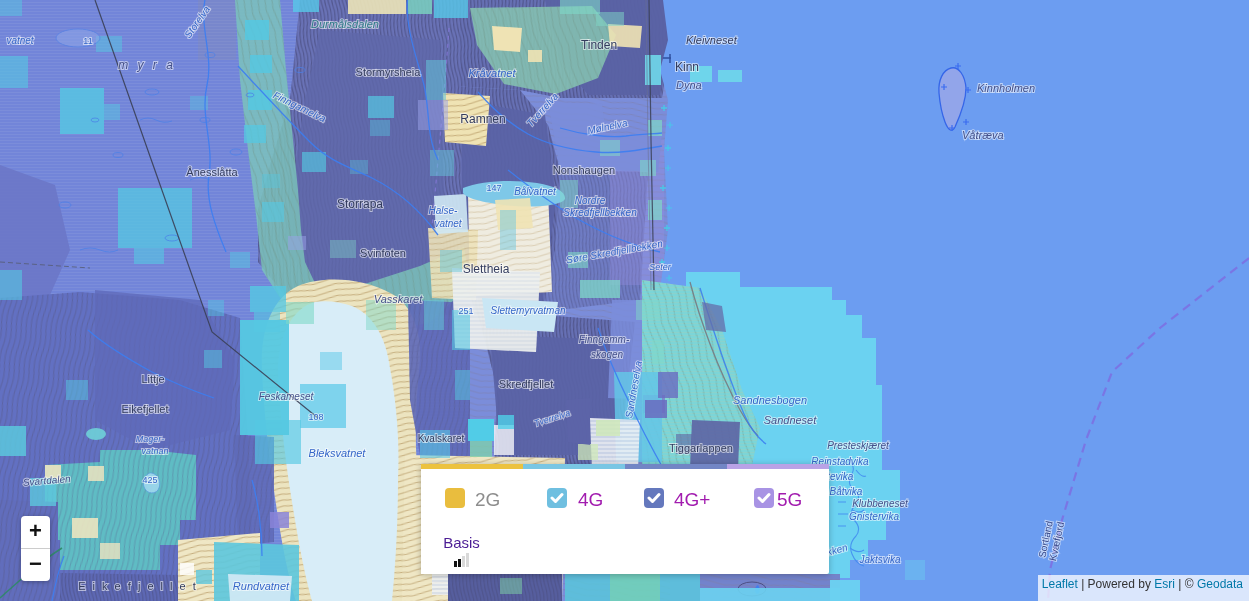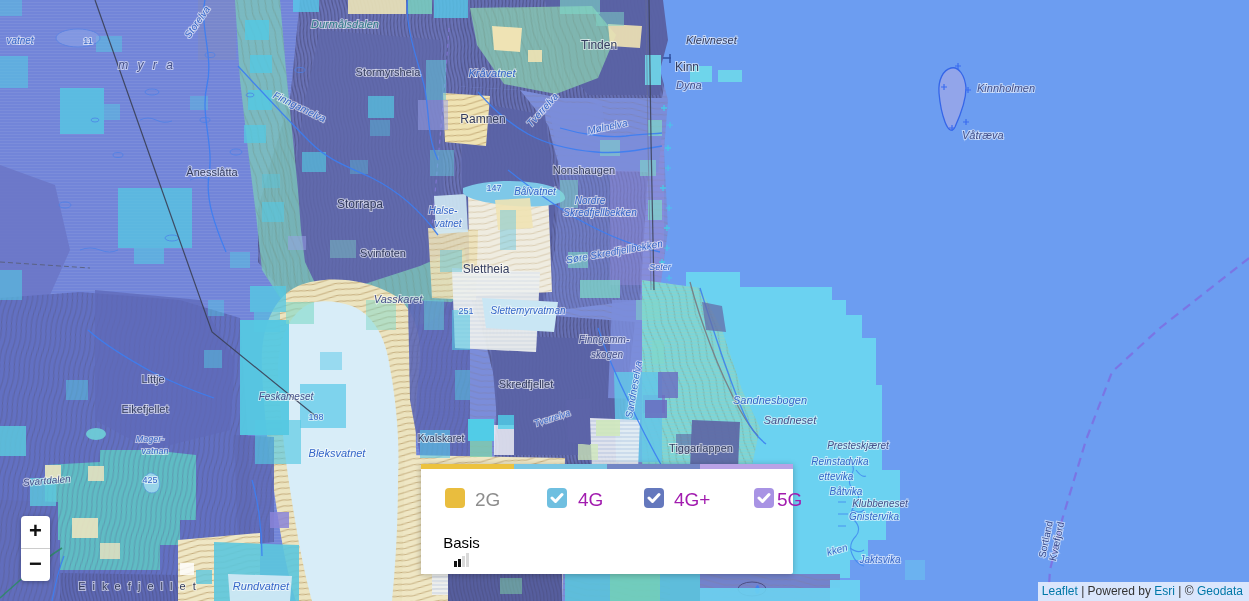--- a/index.html
+++ b/index.html
@@ -1,36 +1,36 @@
 <!DOCTYPE html>
 <html><head>
 <meta charset="utf-8">
 <style>
 * { margin:0; padding:0; box-sizing:border-box; }
 body { font-family:"Liberation Sans",sans-serif; }
 #map { position:relative; width:1249px; height:601px; overflow:hidden; background:#7b8dda; }
-#panel { position:absolute; left:421px; top:464px; width:372px; height:110px;
+#panel { position:absolute; left:421px; top:464px; width:408px; height:110px;
   background:#fff; border-radius:2px; box-shadow:0 1px 6px rgba(0,0,0,0.25); z-index:20; }
 #pborder { position:absolute; top:0; left:0; width:100%; height:5px; display:flex; }
 #pborder div { flex:1; }
 .cb { position:absolute; width:20px; height:20px; border-radius:4px; top:24px; }
 .cb svg { position:absolute; left:3px; top:4px; }
 .cl { position:absolute; font-size:19px; color:#a21caf; top:25px; }
 .row2 { position:absolute; top:62px; left:0; width:100%; height:48px; display:flex; }
 .tab { flex:1; display:flex; flex-direction:column; align-items:center; justify-content:center;
   background:#e4e9f0; color:#757c85; font-size:15px; }
-.tab.active { background:#fff; color:#000000; }
+.tab.active { background:#fff; color:#4c1d95; }
 .bars { display:flex; align-items:flex-end; gap:1.5px; height:14px; margin-top:2px; }
 .bars i { display:block; width:2.5px; background:#111; }
 .bars i.off { background:#d9d9d9; }
 #zoomctl { position:absolute; left:21px; top:516px; width:29px; height:65px; background:#fff;
   border-radius:4px; box-shadow:0 1px 4px rgba(0,0,0,0.3); z-index:20; text-align:center; }
 #zoomctl .zb { height:32px; line-height:30px; font-size:22px; font-weight:bold; color:#111; }
 #zoomctl .sep { border-top:1px solid #ccc; }
-#attr { position:absolute; right:0; bottom:0; height:19px; background:rgba(255,255,255,0.75);
+#attr { position:absolute; right:0; bottom:0; height:26px; background:rgba(255,255,255,0.75);
   font-size:12px; color:#333; padding:2px 6px 2px 4px; z-index:20; line-height:15px; }
 #attr a { color:#0078a8; text-decoration:none; }
 </style>
 </head>
 <body>
 <div id="map">
 <svg width="1249" height="601" viewBox="0 0 1249 601" style="position:absolute;top:0;left:0">
 <defs>
 <pattern id="mh" width="5" height="3" patternUnits="userSpaceOnUse">
  <rect width="5" height="3" fill="none"></rect>

